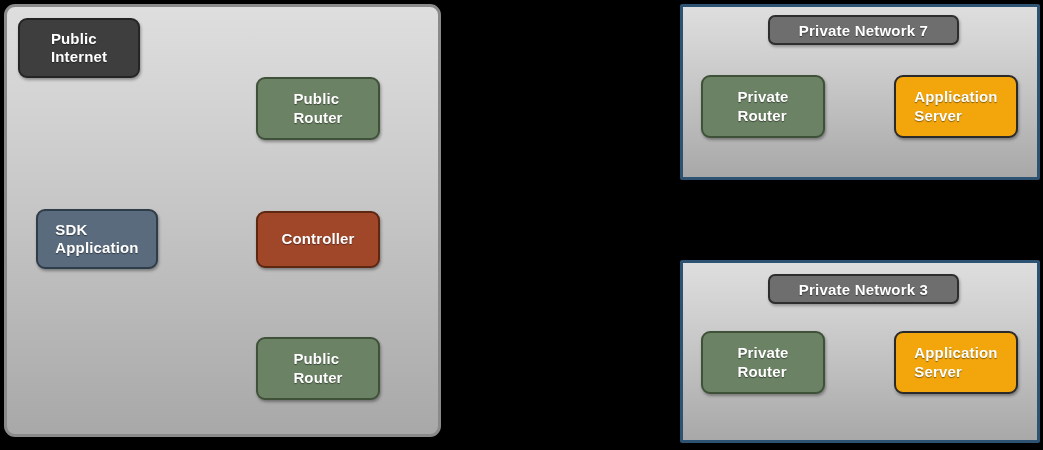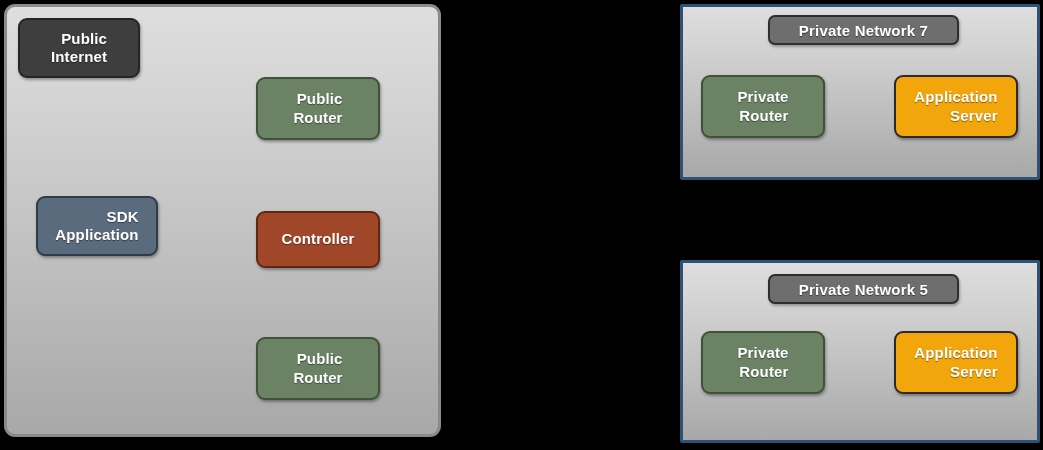--- a/index.html
+++ b/index.html
@@ -42,21 +42,21 @@
   .zone-private-1 { top: 4px;   height: 176px; }
   .zone-private-2 { top: 260px; height: 183px; }
 
   
   .node {
     position: absolute;
     box-sizing: border-box;
     display: flex;
     align-items: center;
     justify-content: center;
-    text-align: right;
+    text-align: left;
     color: #ffffff;
     font-weight: bold;
     font-size: 15px;
     line-height: 1.22;
     letter-spacing: 0.15px;
     border-radius: 9px;
     text-shadow: 0 1px 1px rgba(0,0,0,0.45);
     box-shadow: 1px 2px 3px rgba(0,0,0,0.35);
     padding: 2px 4px;
   }
@@ -95,21 +95,21 @@
   <div class="zone zone-public">
     <div>
         <div class="node n-internet" style="left: 11px; top: 11px; width: 122px; height: 60px;">
           <span class="node-label">Public
 Internet</span>
         </div>
         <div class="node n-router" style="left: 249px; top: 70px; width: 124px; height: 63px;">
           <span class="node-label">Public
 Router</span>
         </div>
-        <div class="node n-sdk" style="left: 29px; top: 189px; width: 122px; height: 60px;">
+        <div class="node n-sdk" style="left: 29px; top: 202px; width: 122px; height: 60px;">
           <span class="node-label">SDK
 Application</span>
         </div>
         <div class="node n-controller" style="left: 249px; top: 204px; width: 124px; height: 57px;">
           <span class="node-label">Controller</span>
         </div>
         <div class="node n-router" style="left: 249px; top: 330px; width: 124px; height: 63px;">
           <span class="node-label">Public
 Router</span>
         </div>
@@ -127,21 +127,21 @@
         </div>
         <div class="node n-appserver" style="left: 211px; top: 68px; width: 124px; height: 63px;">
           <span class="node-label">Application
 Server</span>
         </div>
       </div>
   </div>
 
   <div class="zone zone-private zone-private-2">
     <div class="zone-badge" style="left: 85px; top: 11px; width: 191px; height: 30px;">
-      <span>Private Network 5</span>
+      <span>Private Network 3</span>
     </div>
     <div>
         <div class="node n-router" style="left: 18px; top: 68px; width: 124px; height: 63px;">
           <span class="node-label">Private
 Router</span>
         </div>
         <div class="node n-appserver" style="left: 211px; top: 68px; width: 124px; height: 63px;">
           <span class="node-label">Application
 Server</span>
         </div>

